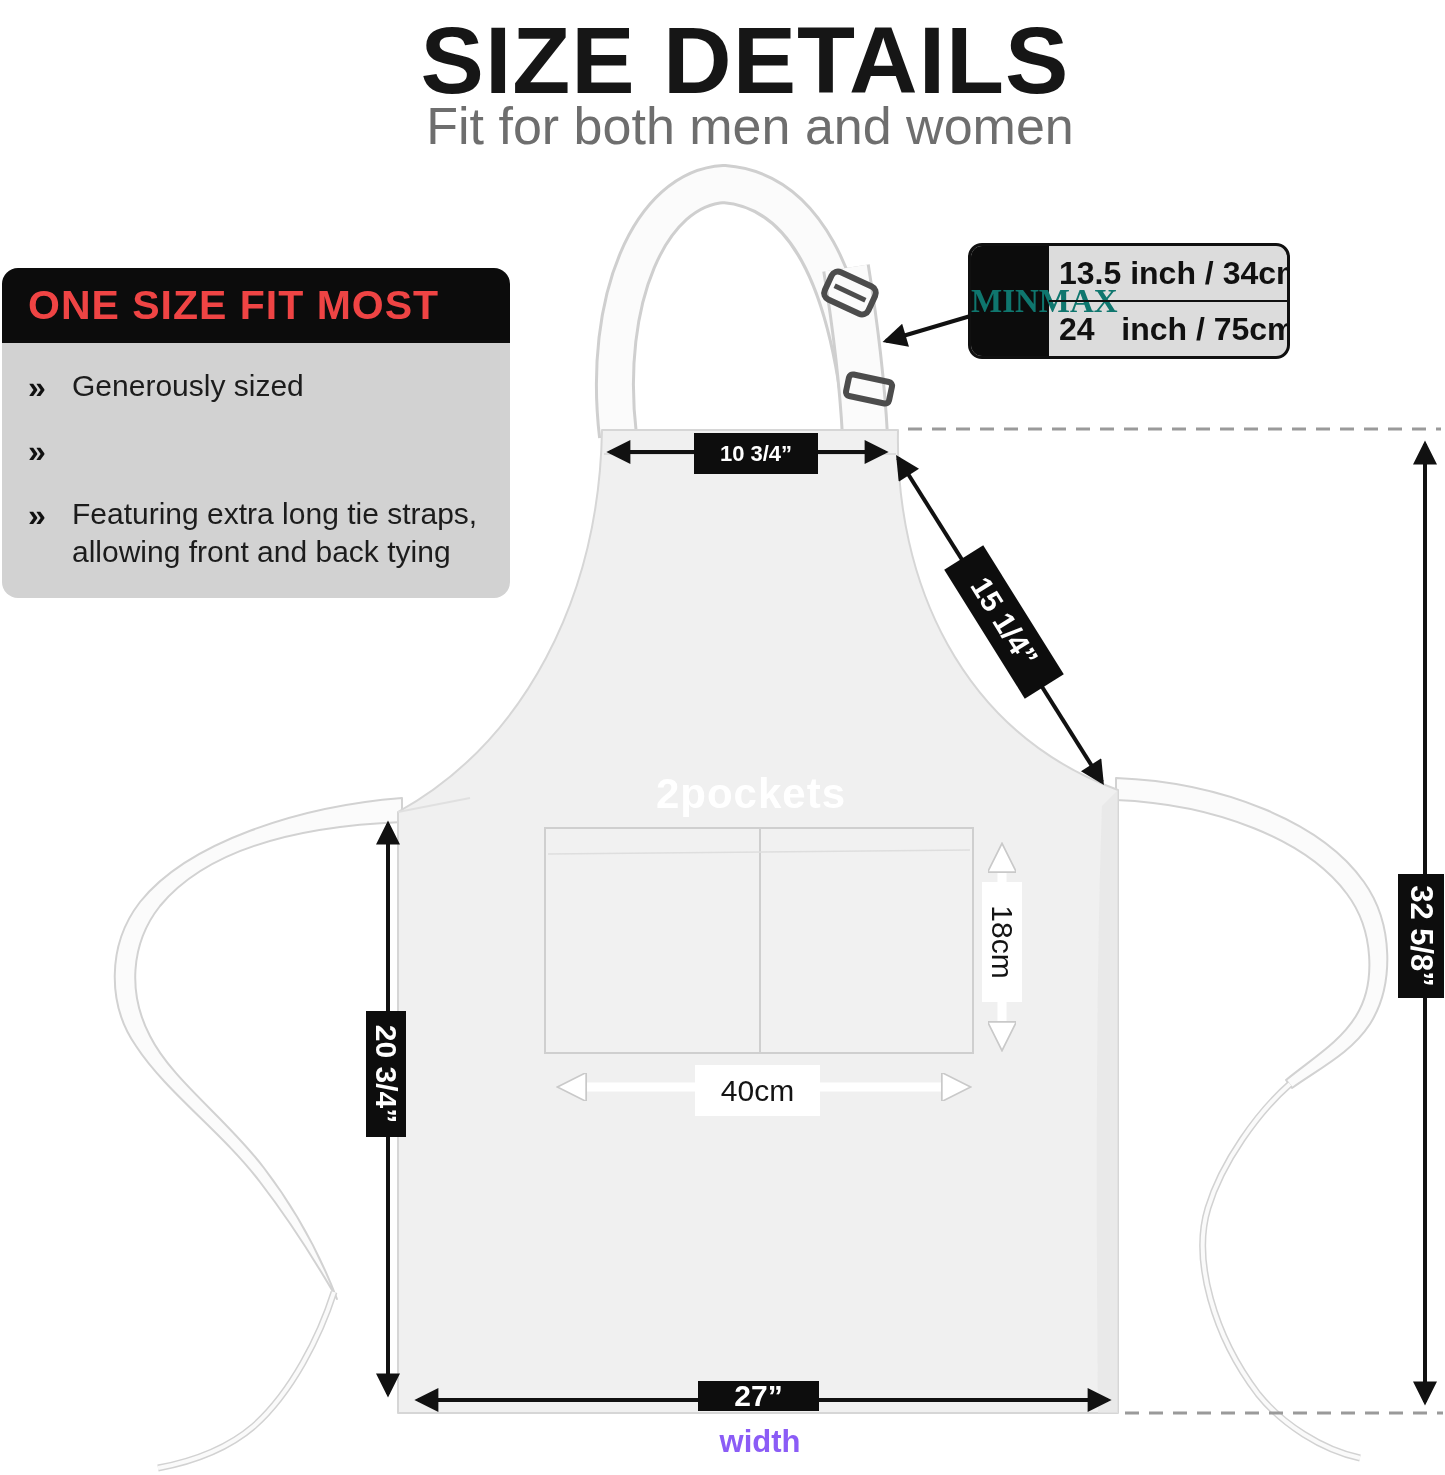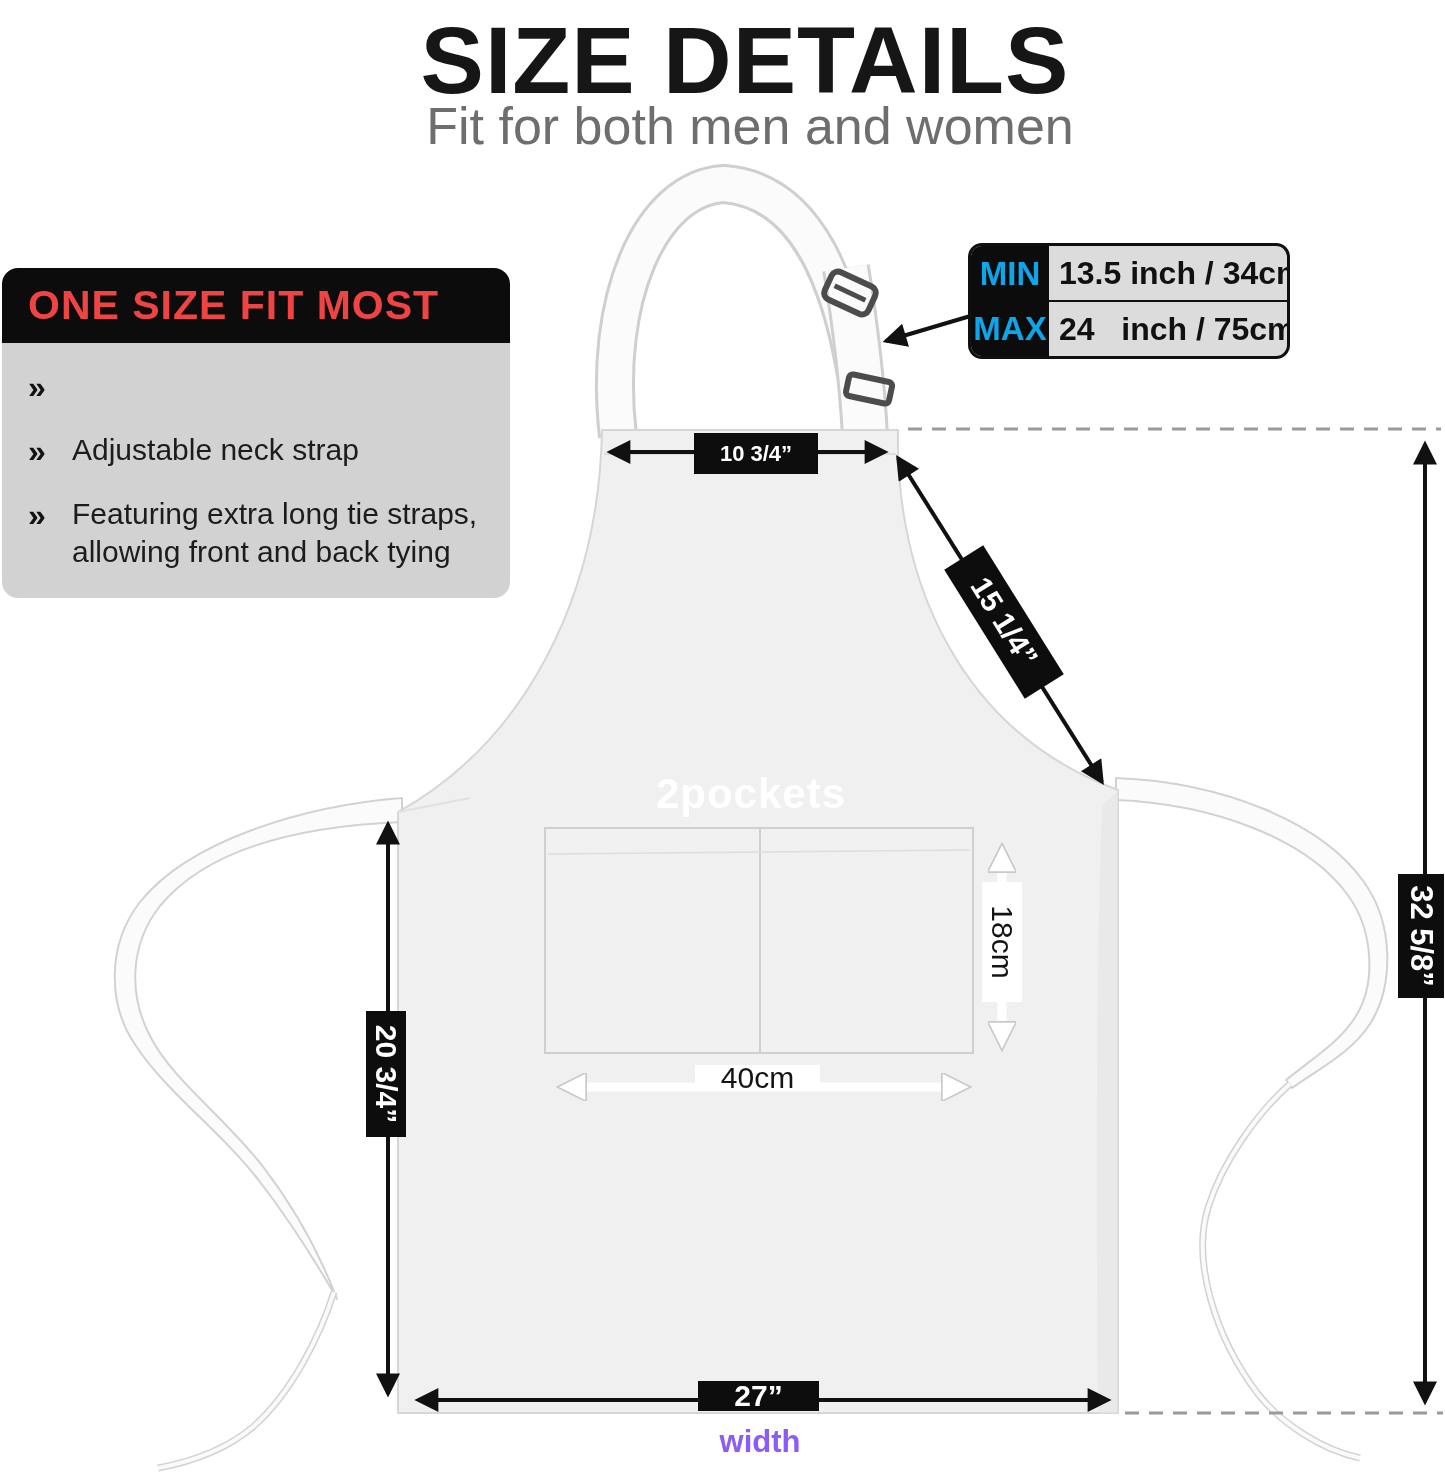--- a/index.html
+++ b/index.html
@@ -15,32 +15,32 @@
   #subtitle{left:0;top:96px;width:1500px;font-size:52px;font-weight:500;color:#6e6e6e;}
   #panel{position:absolute;left:2px;top:268px;width:508px;z-index:3;border-radius:16px;overflow:hidden;}
   #panel-header{background:#0c0c0c;color:#ef4444;font-weight:700;font-size:41px;letter-spacing:1px;
     padding:14px 10px 14px 26px;}
   #panel-body{background:#d2d2d2;padding:24px 14px 28px 26px;}
   .bullet{display:flex;margin-bottom:24px;color:#1c1c1c;font-size:30px;line-height:1.25;}
   .bullet:last-child{margin-bottom:0;}
   .chev{width:44px;flex:0 0 44px;font-weight:700;font-size:32px;color:#111;}
   #minmax{position:absolute;left:968px;top:243px;width:316px;height:110px;z-index:3;
     display:flex;border:3px solid #101010;border-radius:14px;overflow:hidden;background:#dcdcdc;}
-  #mm-left{width:78px;flex:0 0 78px;background:#0c0c0c;color:#0ea5e9;display:flex;flex-direction:column;}
+  #mm-left{width:78px;flex:0 0 78px;background:#0c0c0c;color:#0f766e;display:flex;flex-direction:row;font-family:Liberation Serif, serif;}
   #mm-left div{flex:1;display:flex;align-items:center;justify-content:center;font-weight:700;font-size:33px;}
   #mm-right{flex:1;display:flex;flex-direction:column;}
   #mm-right .mm-val{flex:1;display:flex;align-items:center;padding-left:10px;font-size:32px;font-weight:600;color:#111;white-space:pre;}
   #mm-right .mm-val + .mm-val{border-top:2px solid #101010;text-align:center;}
   #tag-neck{left:694px;top:433px;width:124px;height:41px;font-size:22px;}
   #tag-diag{left:928px;top:599px;width:152px;height:46px;font-size:30px;transform:rotate(58deg);}
   #tag-side{left:1359px;top:913px;width:124px;height:46px;font-size:31px;transform:rotate(90deg);}
   #tag-skirt{left:323px;top:1054px;width:126px;height:40px;font-size:30px;transform:rotate(90deg);}
   #tag-bottom{left:698px;top:1381px;width:121px;height:30px;font-size:30px;}
   #tag-pocket-h{left:942px;top:922px;width:120px;height:40px;font-size:30px;transform:rotate(90deg);font-weight:500;}
-  #tag-pocket-w{left:695px;top:1065px;width:125px;height:26px;font-size:30px;font-weight:500;}
+  #tag-pocket-w{left:695px;top:1065px;width:125px;height:51px;font-size:30px;font-weight:500;}
   #width-caption{left:690px;top:1424px;width:140px;font-size:31px;color:#8b5cf6;font-weight:700;}
   #pockets-label{left:640px;top:770px;width:222px;font-size:42px;font-weight:700;color:#ffffff;letter-spacing:1px;z-index:2;}
 </style>
 </head>
 <body>
 
 <div class="stage">
 
   <svg viewBox="0 0 1445 1475" width="1445" height="1475">
     <defs>
@@ -106,24 +106,24 @@
   </svg>
 
   <div class="lbl" id="title">SIZE DETAILS</div>
   <div class="lbl" id="subtitle">Fit for both men and women</div>
 
   <div id="panel">
     <div id="panel-header">ONE SIZE FIT MOST</div>
     <div id="panel-body">
       <div class="bullet">
         <span class="chev">»</span>
+        <span>Generously sized</span>
       </div>
       <div class="bullet">
         <span class="chev">»</span>
-        <span>Adjustable neck strap</span>
       </div>
       <div class="bullet">
         <span class="chev">»</span>
         <span>Featuring extra long tie straps, allowing front and back tying</span>
       </div>
     </div>
   </div>
 
   <div id="minmax">
     <div id="mm-left">

